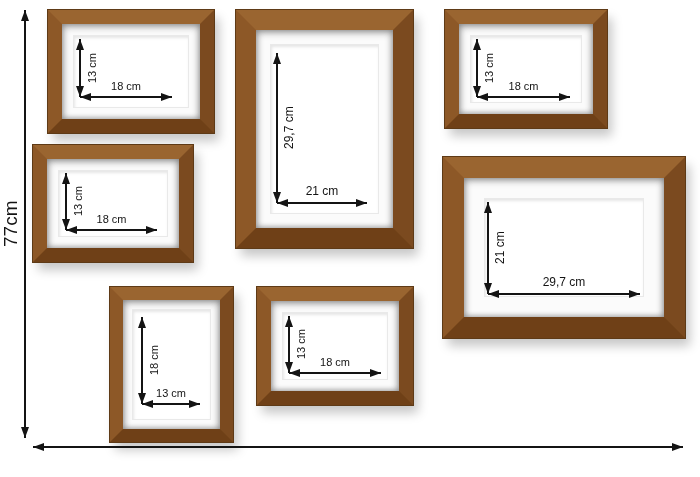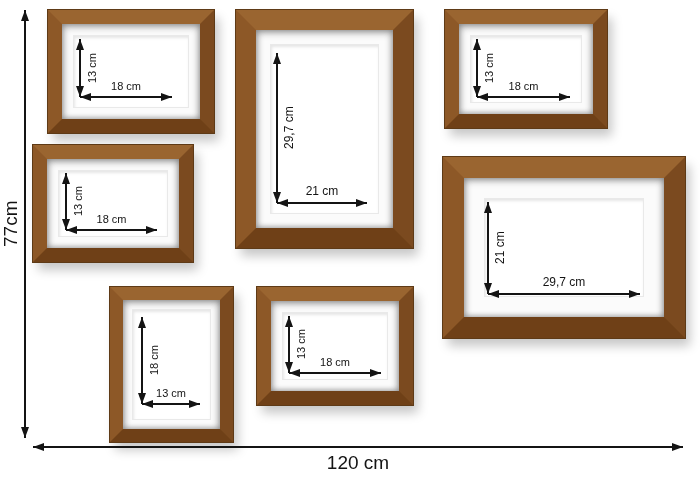--- a/index.html
+++ b/index.html
@@ -202,15 +202,14 @@
     </div>
     <div class="va"></div>
     <div class="vlabel">21 cm</div>
     <div class="ha"></div>
     <div class="hlabel">29,7 cm</div>
   </div>
 
   <div class="va wall-va"></div>
   <div class="wall-vlabel">77cm</div>
   <div class="ha wall-ha"></div>
-  <div class="wall-hlabel">120 cm</div>
 
 </div>
 
 </body></html>

